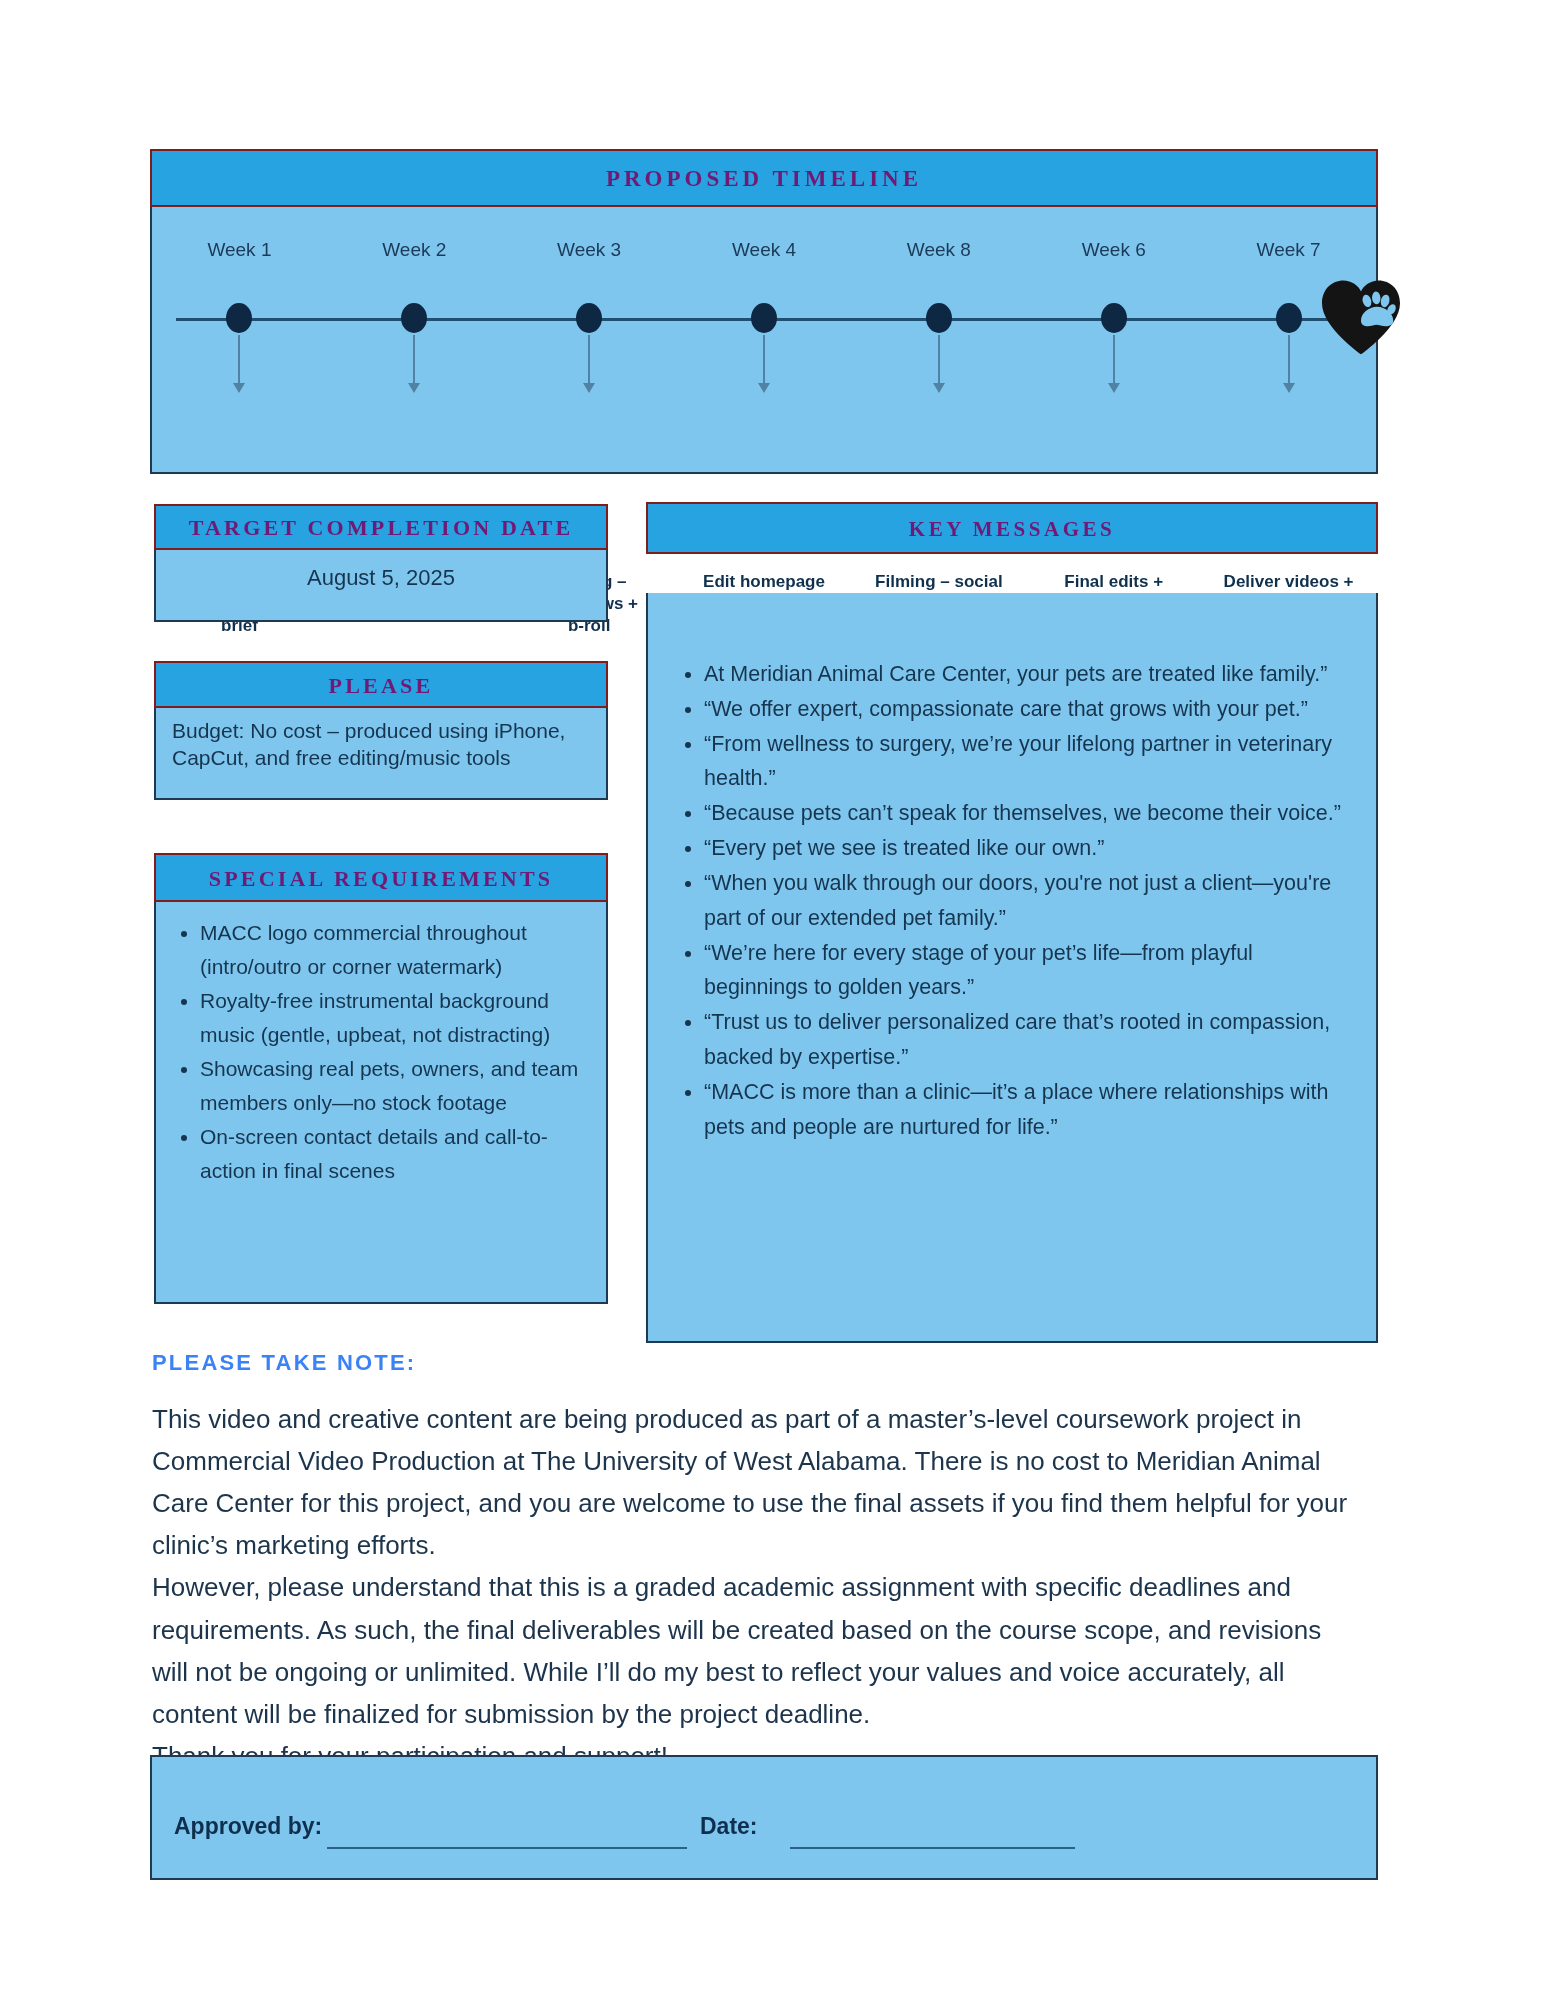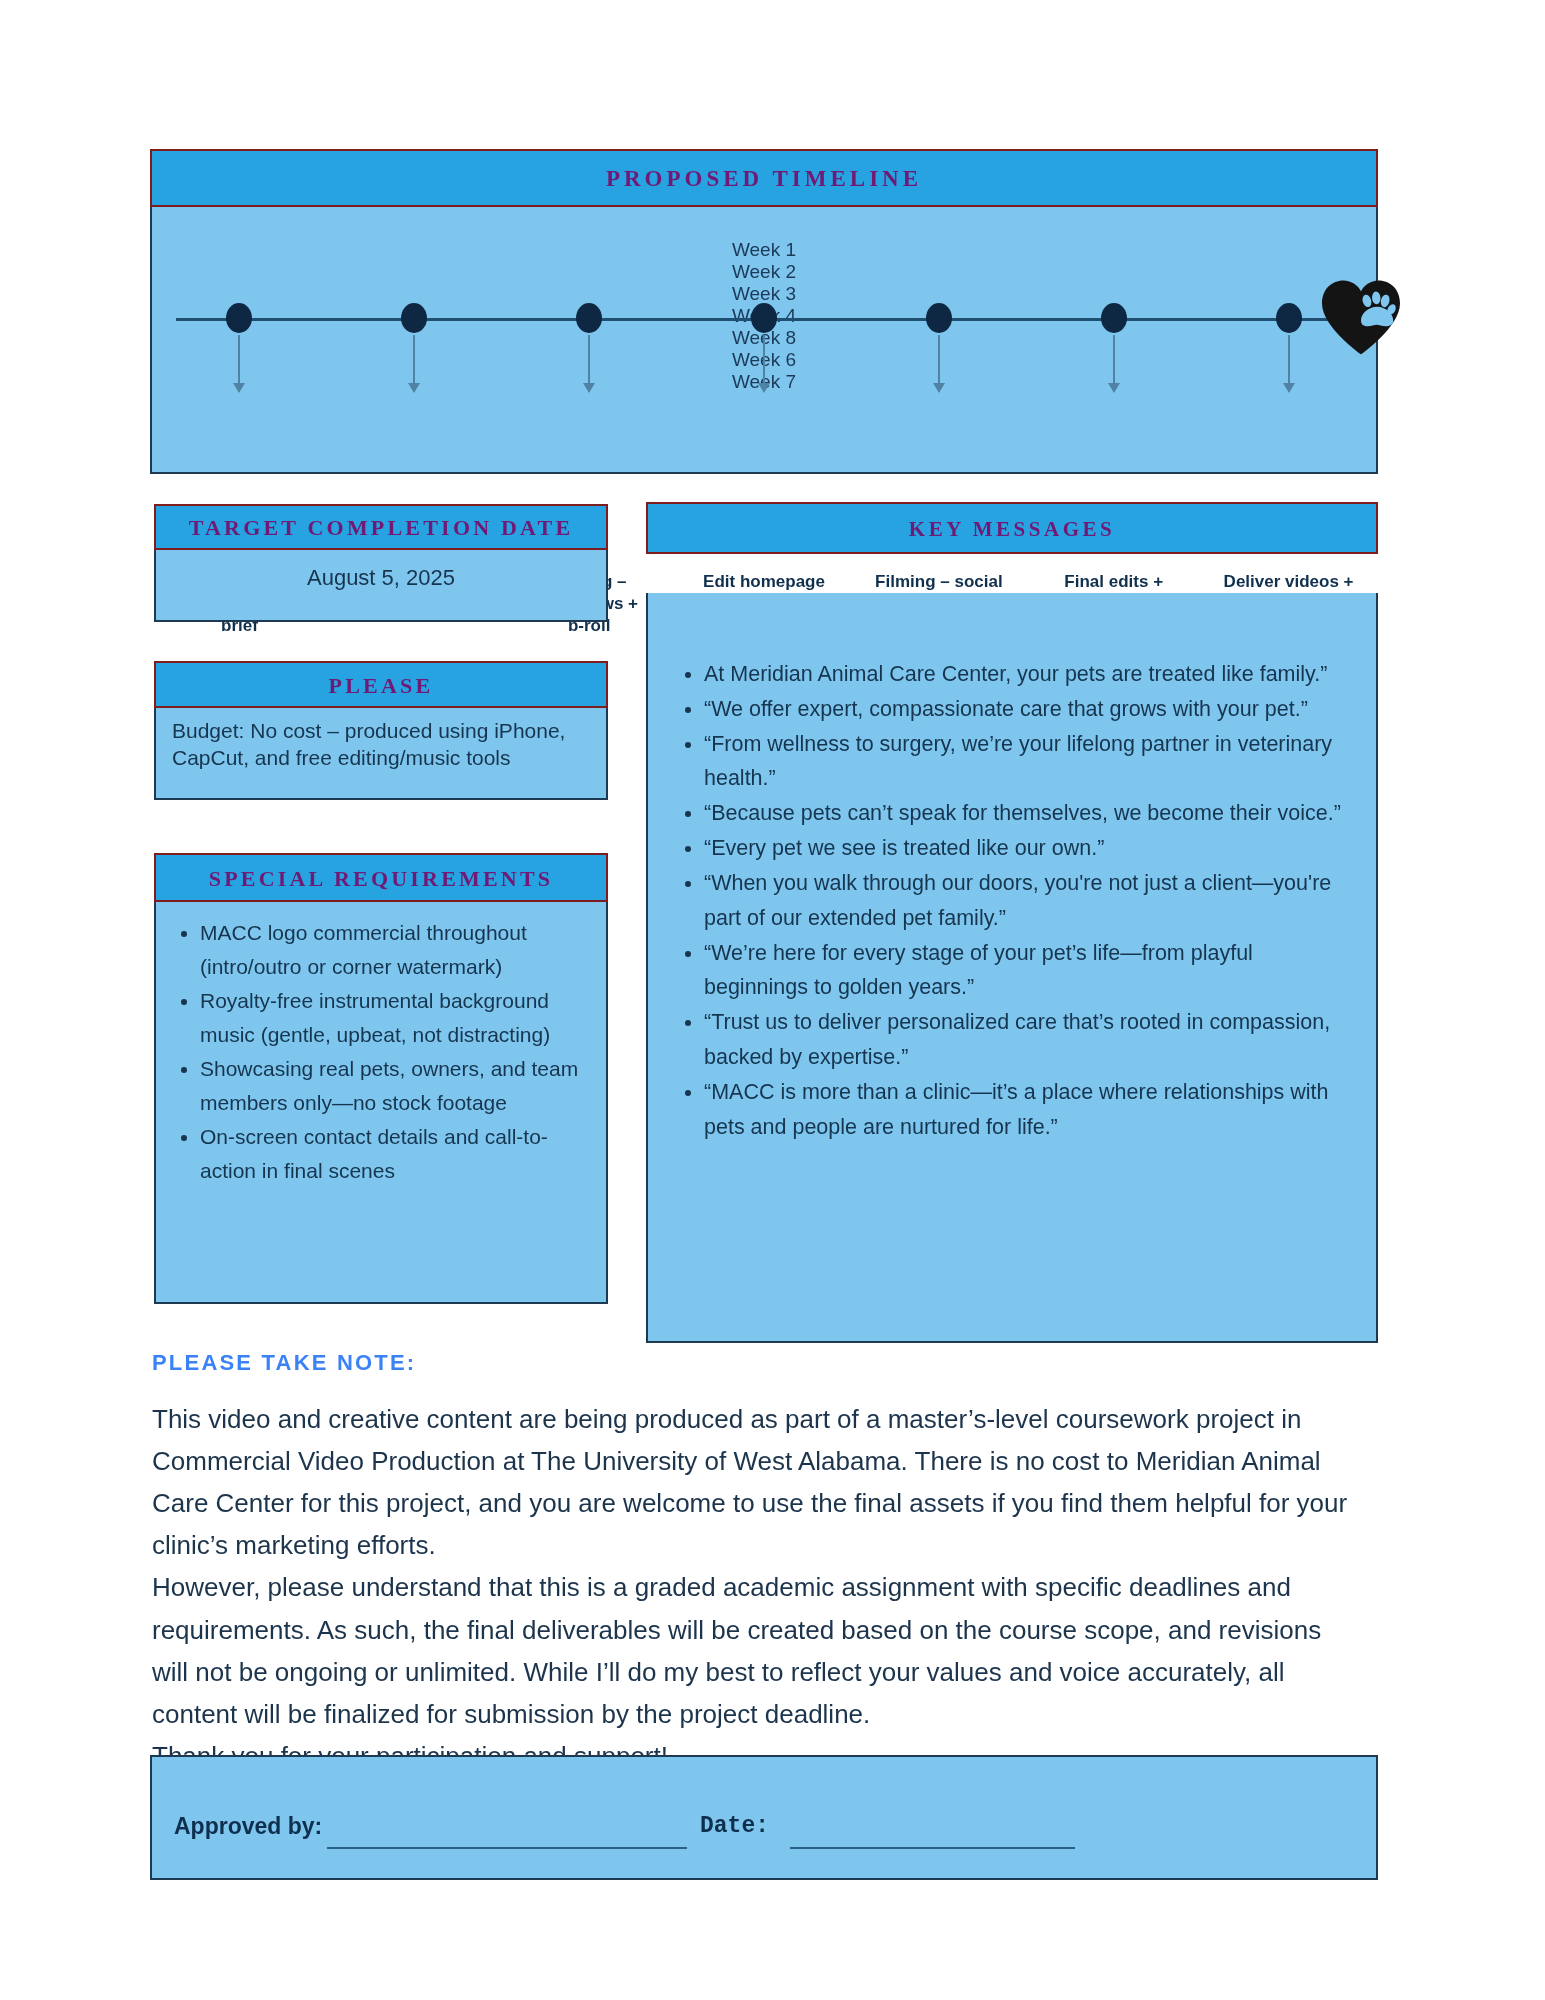--- a/index.html
+++ b/index.html
@@ -57,21 +57,20 @@
   }
   #timeline-body {
     height: 267px;
     position: relative;
   }
   .week-labels {
     position: absolute;
     top: 32px;
     left: 0; right: 0;
     display: flex;
-    flex-direction: column;
   }
   .week-label {
     flex: 1 1 0;
     text-align: center;
     font-size: 19px;
     color: #1b3a58;
     font-family: "Liberation Sans", sans-serif;
   }
   .axis-line {
     position: absolute;
@@ -253,21 +252,21 @@
     border: 2px solid #1d3a52;
     box-sizing: border-box;
   }
   .approve-label {
     position: absolute;
     font-size: 23px;
     font-weight: bold;
     color: #0f2f4e;
   }
   #approved-by-label { left: 22px; top: 56px; }
-  #date-label { left: 548px; top: 56px; font-family: Liberation Mono, monospace; }
+  #date-label { left: 548px; top: 56px; }
   .sig-line {
     position: absolute;
     height: 2px;
     background: #2a5f86;
   }
   #approved-by-line { left: 175px; top: 90px; width: 360px; }
   #date-line { left: 638px; top: 90px; width: 285px; }
 </style>
 </head>
 <body>

